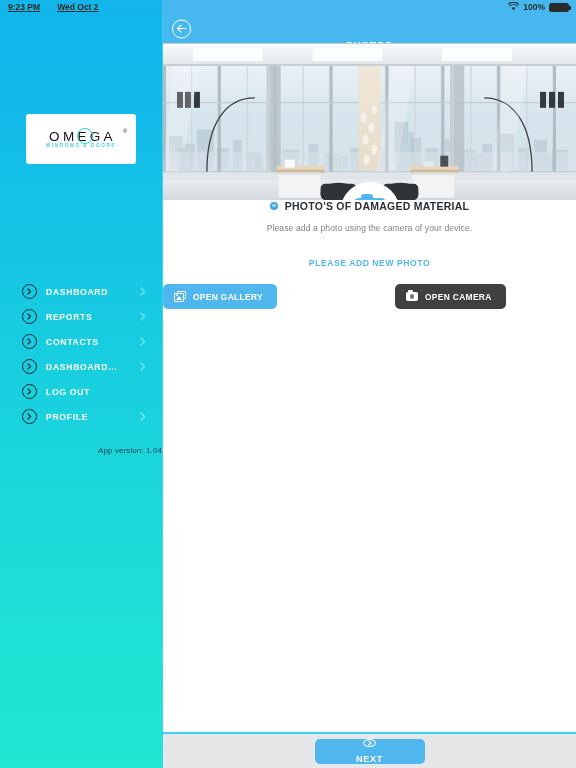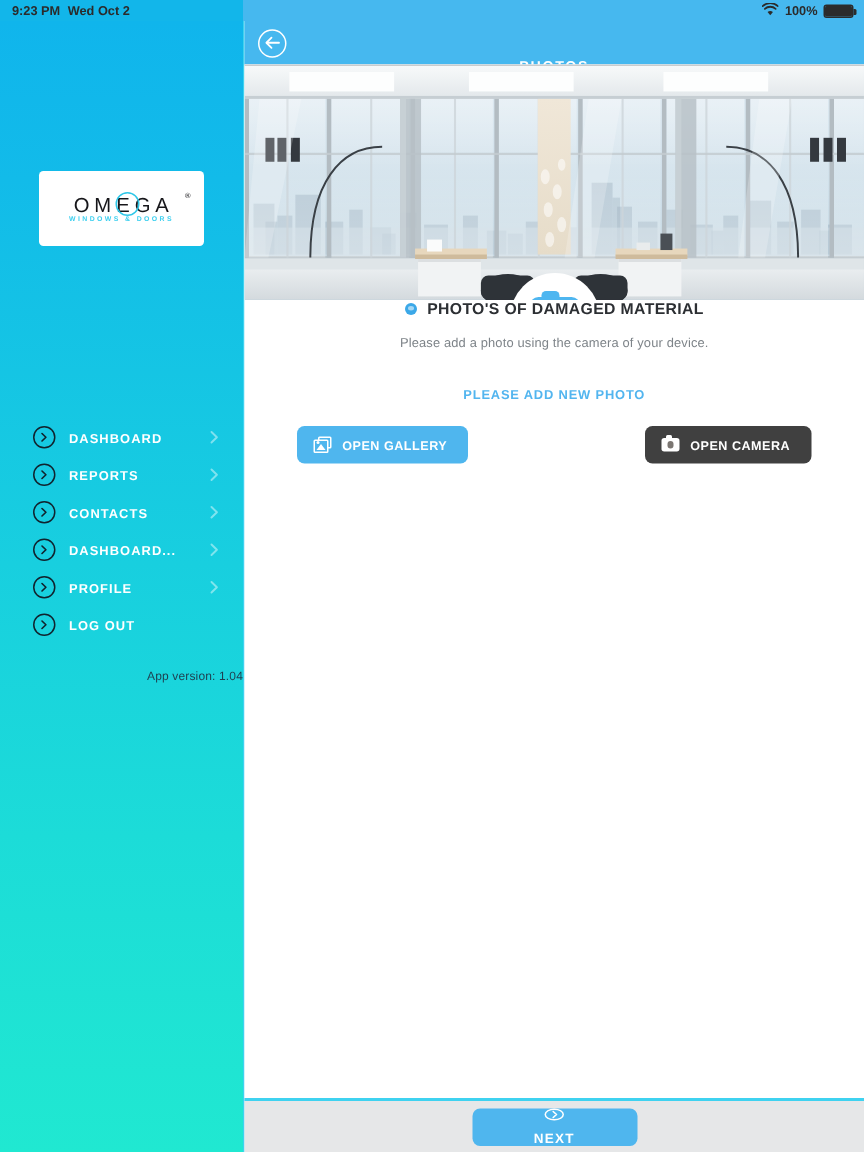--- a/index.html
+++ b/index.html
@@ -33,23 +33,24 @@
     width: 162px; height: 14px;
     background: #12b6ea;
   }
   .sb-right-bg {
     position: absolute; left: 162px; top: 0;
     width: 414px; height: 14px;
     background: #46b8ef;
   }
   .sb-left {
     position: relative;
-    display: flex; align-items: flex-end; gap: 5px;
+    display: flex; align-items: flex-end; gap: 17px;
     padding-left: 8px;
     z-index: 2;
+    text-decoration: underline;
   }
   .sb-right {
     position: absolute; right: 7px; top: 0; height: 14px;
     display: flex; align-items: center; gap: 4px;
     z-index: 2;
   }
   .wifi-ico { display:block; }
   .battery {
     position: relative;
     width: 20px; height: 9px;
@@ -298,21 +299,21 @@
     font-size: 8.6px;
     font-weight: bold;
     color: #52b5ef;
     letter-spacing: 0.55px;
     cursor: pointer;
   }
 
   .btn-row {
     margin-top: 16px;
     display: flex;
-    justify-content: center;
+    justify-content: flex-start;
     gap: 118px;
   }
   .btn {
     height: 25px;
     border-radius: 5px;
     display: inline-flex;
     align-items: center;
     gap: 7px;
     padding: 0 14px 0 11px;
     cursor: pointer;
@@ -503,35 +504,35 @@
               </svg>
           </span>
         </div>
 
         <div class="menu-item">
           <span class="menu-bullet">
             <svg width="7" height="7" viewBox="0 0 7 7">
                 <path d="M2 1 L4.6 3.5 L2 6" stroke="#11232e" stroke-width="1.1" fill="none" stroke-linecap="round" stroke-linejoin="round"></path>
               </svg>
           </span>
+          <span class="menu-label">LOG OUT</span>
+        </div>
+
+        <div class="menu-item">
+          <span class="menu-bullet">
+            <svg width="7" height="7" viewBox="0 0 7 7">
+                <path d="M2 1 L4.6 3.5 L2 6" stroke="#11232e" stroke-width="1.1" fill="none" stroke-linecap="round" stroke-linejoin="round"></path>
+              </svg>
+          </span>
           <span class="menu-label">PROFILE</span>
           <span class="menu-chevron">
             <svg width="6" height="9" viewBox="0 0 6 9">
                 <path d="M1 1 L4.6 4.5 L1 8" stroke="#ffffff" stroke-width="1.3" fill="none" stroke-linecap="round" stroke-linejoin="round"></path>
               </svg>
           </span>
-        </div>
-
-        <div class="menu-item">
-          <span class="menu-bullet">
-            <svg width="7" height="7" viewBox="0 0 7 7">
-                <path d="M2 1 L4.6 3.5 L2 6" stroke="#11232e" stroke-width="1.1" fill="none" stroke-linecap="round" stroke-linejoin="round"></path>
-              </svg>
-          </span>
-          <span class="menu-label">LOG OUT</span>
         </div>
 
       </div>
 
       <div class="app-version">App version: 1.04</div>
     </div>
 
     <div class="main">
 
       <div class="topbar">

